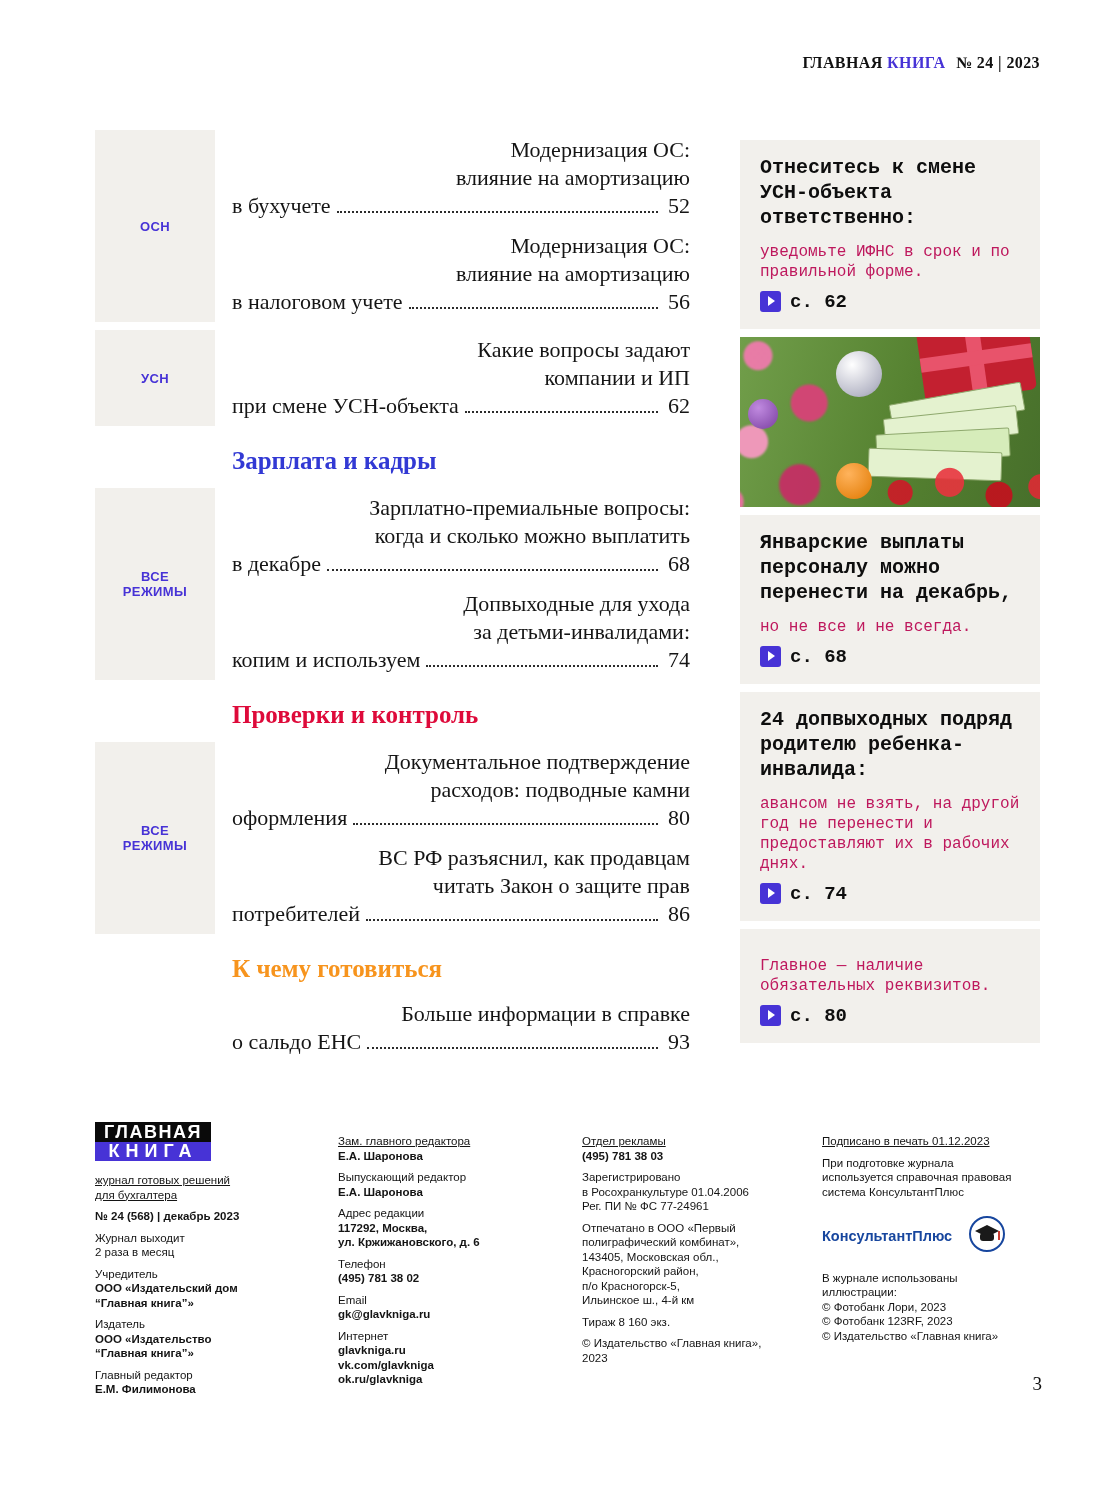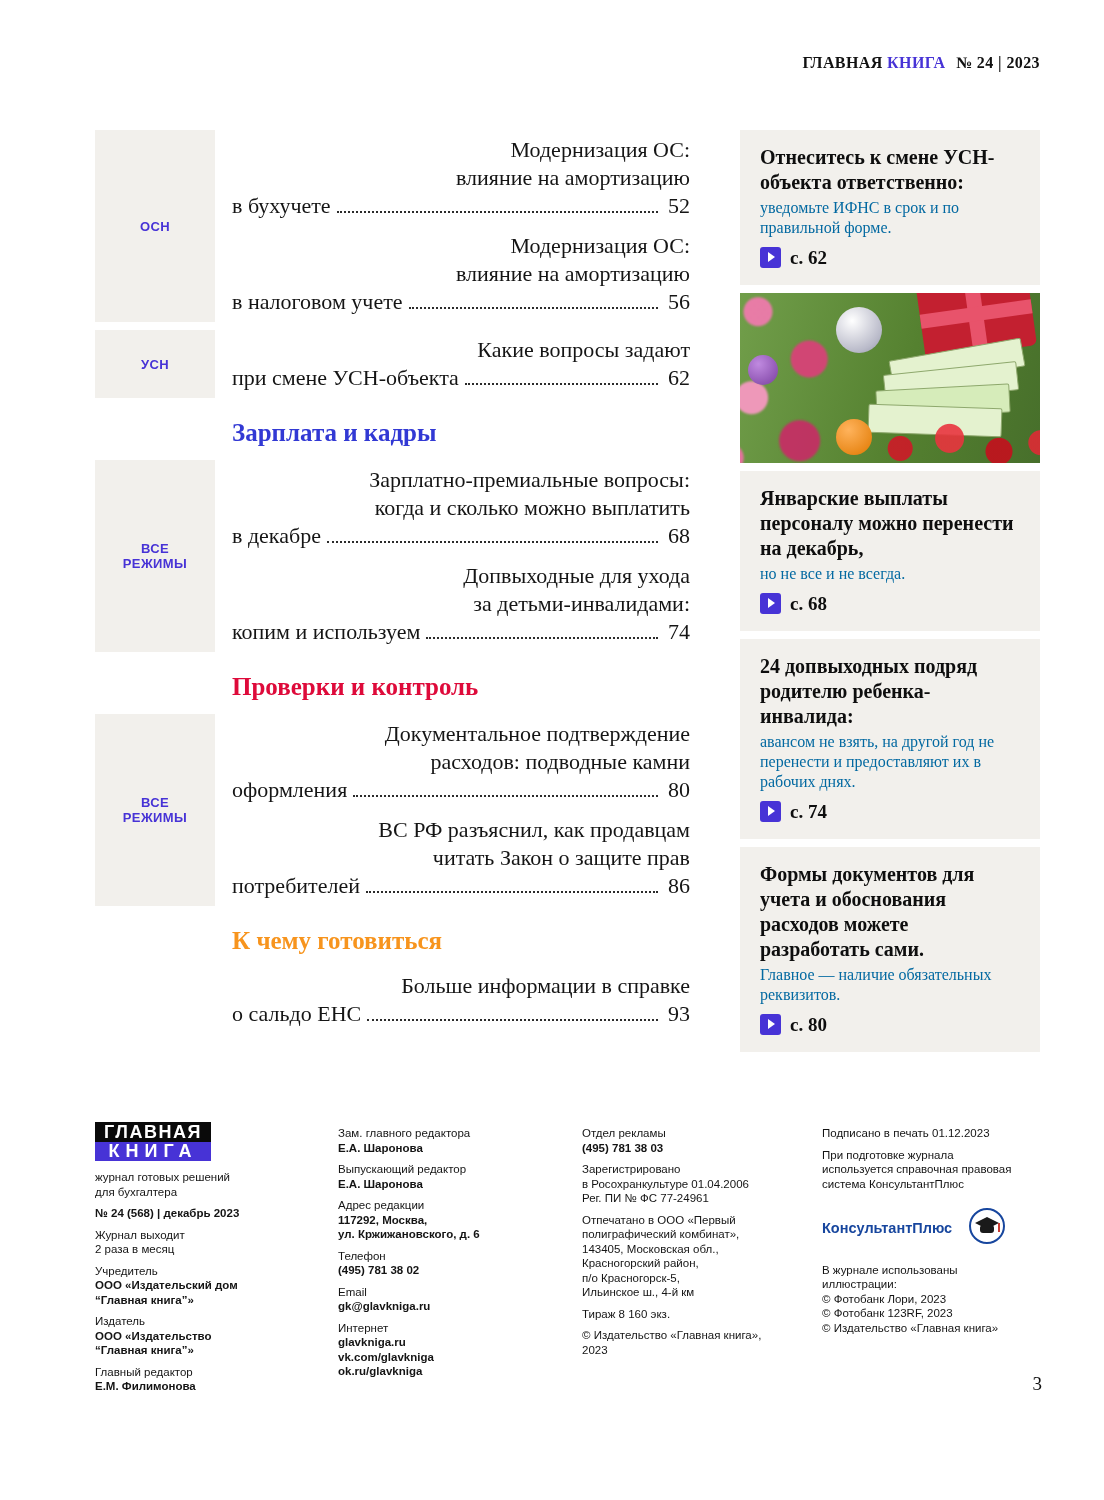--- a/index.html
+++ b/index.html
@@ -39,24 +39,24 @@
   .toc-page { flex:0 0 auto; font-size:22px; }
   .toc-heading {
     margin:20px 0 12px 137px; font-size:25px; font-weight:bold; line-height:30px;
   }
   .hc-blue { color:#3239d4; }
   .hc-red { color:#de0a3a; }
   .hc-orange { color:#f7941d; }
   .final-entry { margin-left:137px; margin-top:16px; }
 
   
-  .sidebar { position:absolute; left:740px; top:130px; width:300px; font-family:Liberation Serif, serif; }
+  .sidebar { position:absolute; left:740px; top:140px; width:300px; font-family:Liberation Mono, monospace; }
   .callout { background:#f2f0ec; padding:15px 20px 16px; margin-bottom:8px; }
   .callout-title { font-weight:bold; font-size:20px; line-height:25px; color:#0e0e0e; }
-  .callout-body { font-size:16px; line-height:20px; margin-top:3px; color:#0369a1; }
+  .callout-body { font-size:16px; line-height:20px; margin-top:12px; color:#be185d; }
   .callout-pageref { display:flex; margin-top:9px; }
   .arrow-icon {
     width:21px; height:21px; background:#4733d6; border-radius:3px;
     margin-right:9px; position:relative; flex:0 0 auto;
   }
   .arrow-icon::after {
     content:""; position:absolute; left:8px; top:5px;
     border-top:5.5px solid transparent; border-bottom:5.5px solid transparent; border-left:7px solid #ffffff;
   }
   .pageref-text { font-weight:bold; font-size:19px; color:#0e0e0e; }
@@ -110,21 +110,21 @@
   }
 
   
   .footer {
     position:absolute; left:95px; top:1122px; width:946px;
     display:grid; grid-template-columns:243px 244px 240px 219px;
     font-size:11.5px; line-height:14.5px; color:#141414;
   }
   .fcol { padding-right:26px; box-sizing:border-box; }
   .f-line { margin-top:7px; }
-  .f-line.first { margin-top:4px; }
+  .f-line.first { margin-top:12px;text-decoration:underline; }
   .bold { font-weight:bold; }
   .pre { white-space:pre-line; }
 
   .logo { width:116px; margin-bottom:9px; }
   .logo-top {
     background:#0a0a0a; color:#ffffff; font-weight:bold; font-size:18px;
     letter-spacing:1.5px; padding:3px 7px 2px; text-align:center;
   }
   .logo-bottom {
     background:#4733d6; color:#ffffff; font-weight:bold; font-size:18px;
@@ -174,20 +174,21 @@
           </div>
         </div>
       </div>
     </div>
 
     <div class="group">
       <div class="group-label">УСН</div>
       <div class="group-entries">
         <div class="toc-entry">
           <div class="toc-line">Какие вопросы задают</div>
+          <div class="toc-line">компании и ИП</div>
           <div class="toc-line toc-line-last">
             <span>при смене УСН-объекта</span>
             <span class="toc-leader"></span>
             <span class="toc-page">62</span>
           </div>
         </div>
       </div>
     </div>
 
     <div class="toc-heading hc-blue">Зарплата и кадры</div>
@@ -291,21 +292,20 @@
     <div class="callout">
       <div class="callout-title">24 допвыходных подряд родителю ребенка-инвалида:</div>
       <div class="callout-body">авансом не взять, на другой год не перенести и предоставляют их в рабочих днях.</div>
       <div class="callout-pageref">
         <span class="arrow-icon"></span>
         <span class="pageref-text">с. 74</span>
       </div>
     </div>
 
     <div class="callout">
-      <div class="callout-title">Формы документов для учета и обоснования расходов можете разработать сами.</div>
       <div class="callout-body">Главное — наличие обязательных реквизитов.</div>
       <div class="callout-pageref">
         <span class="arrow-icon"></span>
         <span class="pageref-text">с. 80</span>
       </div>
     </div>
 
   </div>
 
   <div class="footer">

